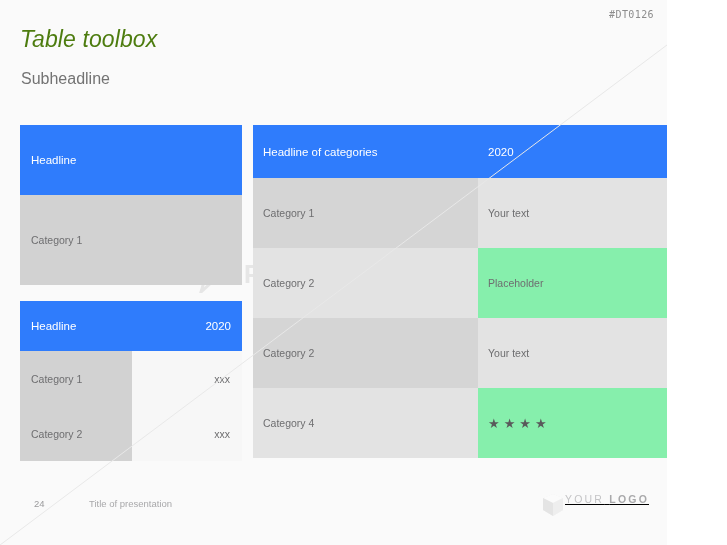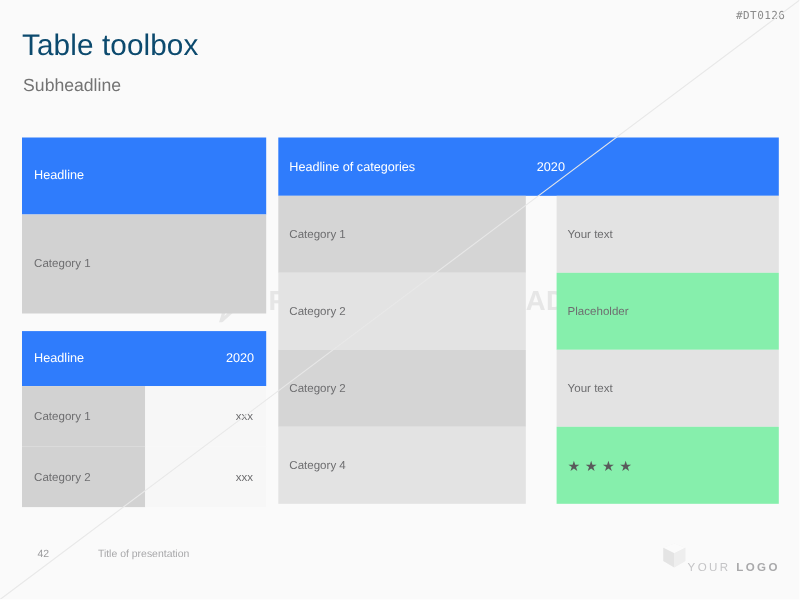--- a/index.html
+++ b/index.html
@@ -5,21 +5,21 @@
   html, body {
     margin: 0;
     padding: 0;
     background: #ffffff;
   }
   body {
     font-family: "Liberation Sans", sans-serif;
   }
   #slide {
     position: relative;
-    width: 727px;
+    width: 667px;
     height: 545px;
     background: #fafafa;
     overflow: hidden;
   }
 
   
   .diag-line {
     position: absolute;
     left: 0;
     top: 0;
@@ -63,25 +63,26 @@
     color: #8c8c8c;
     letter-spacing: 0.4px;
     z-index: 5;
   }
 
   
   .title {
     position: absolute;
     left: 20px;
     top: 26px;
-    font-size: 27px;
+    font-size: 23px;
     font-weight: normal;
-    color: #0c4a6e;
+    color: #4d7c0f;
     letter-spacing: 0.1px;
     z-index: 5;
+    font-style: italic;
   }
   .subtitle {
     position: absolute;
     left: 21px;
     top: 70px;
     font-size: 16px;
     font-weight: normal;
     color: #737373;
     z-index: 5;
   }
@@ -126,21 +127,21 @@
   #left-table-2 .trow .c-left  { flex: 0 0 112px; padding-left: 11px; background: #d2d2d2; }
   #left-table-2 .trow .c-right { flex: 1 1 auto; justify-content: flex-end; padding-right: 12px; background: #f7f7f7; }
 
   
   #right-table { left: 253px; top: 125px; width: 455px; }
   #right-table .thead { height: 53px; }
   #right-table .thead .c-left  { flex: 0 0 225px; padding-left: 10px; }
   #right-table .thead .c-right { flex: 1 1 auto; padding-left: 10px; }
   #right-table .trow { height: 70px; }
   #right-table .trow .c-left  { flex: 0 0 225px; padding-left: 10px; }
-  #right-table .trow .c-right { flex: 1 1 auto; padding-left: 10px; margin-left: 28px; }
+  #right-table .trow .c-right { flex: 1 1 auto; padding-left: 10px; }
   #right-table .trow.dark  .c-left  { background: #d5d5d5; }
   #right-table .trow.dark  .c-right { background: #e3e3e3; }
   #right-table .trow.light .c-left  { background: #e3e3e3; }
   #right-table .trow.light .c-right { background: #86efac; }
 
   .stars {
     display: flex;
     gap: 4px;
     color: #59595b;
     font-size: 13px;
@@ -162,23 +163,24 @@
     top: 498px;
     font-size: 9.5px;
     color: #a8a8aa;
     z-index: 5;
   }
   .logo {
     position: absolute;
     right: 18px;
     top: 493px;
     display: flex;
-    align-items: flex-end;
+    align-items: flex-start;
     gap: 1px;
     z-index: 5;
+    text-decoration: underline;
   }
   .logo-text {
     font-size: 10.5px;
     letter-spacing: 2.2px;
     color: #c4c4c6;
     white-space: nowrap;
   }
   .logo-text .strong {
     color: #a9a9ab;
     font-weight: bold;
@@ -258,21 +260,21 @@
         <span class="stars" id="rating-stars">
             <span>★</span>
             <span>★</span>
             <span>★</span>
             <span>★</span>
           </span>
       </div>
     </div>
   </div>
 
-  <div class="footer-page">42</div>
+  <div class="footer-page">24</div>
   <div class="footer-title">Title of presentation</div>
 
   <div class="logo">
     <span>
       <svg width="22" height="24" viewBox="0 0 22 24">
         <polygon points="11,1 21,5 21,17 11,23 1,17 1,5" fill="#f2f2f2"></polygon>
         <polygon points="11,1 21,5 11,10 1,5" fill="#fbfbfb"></polygon>
         <polygon points="1,5 11,10 11,23 1,17" fill="#e4e4e4"></polygon>
         <polygon points="11,10 21,5 21,17 11,23" fill="#eeeeee"></polygon>
       </svg>

